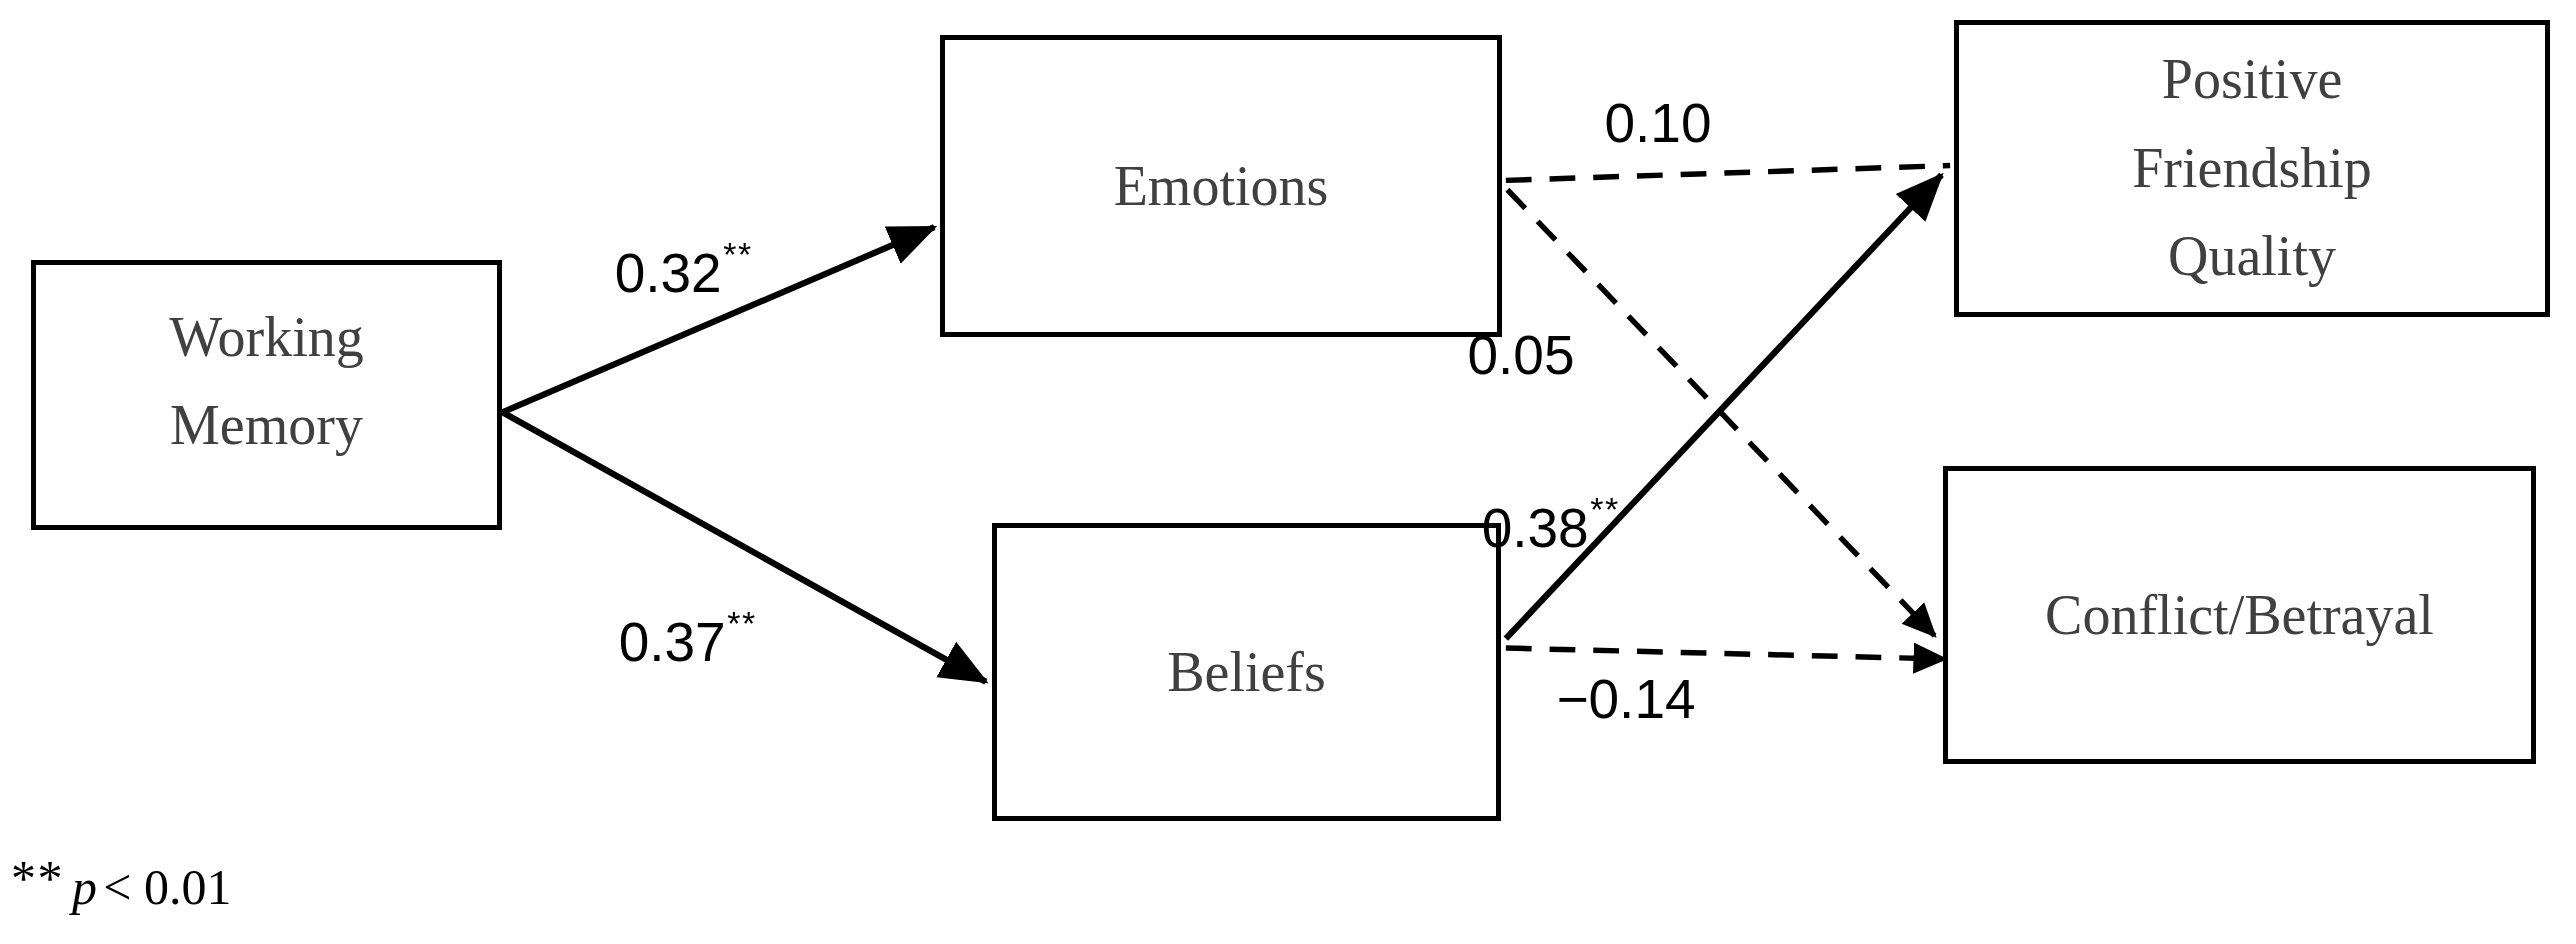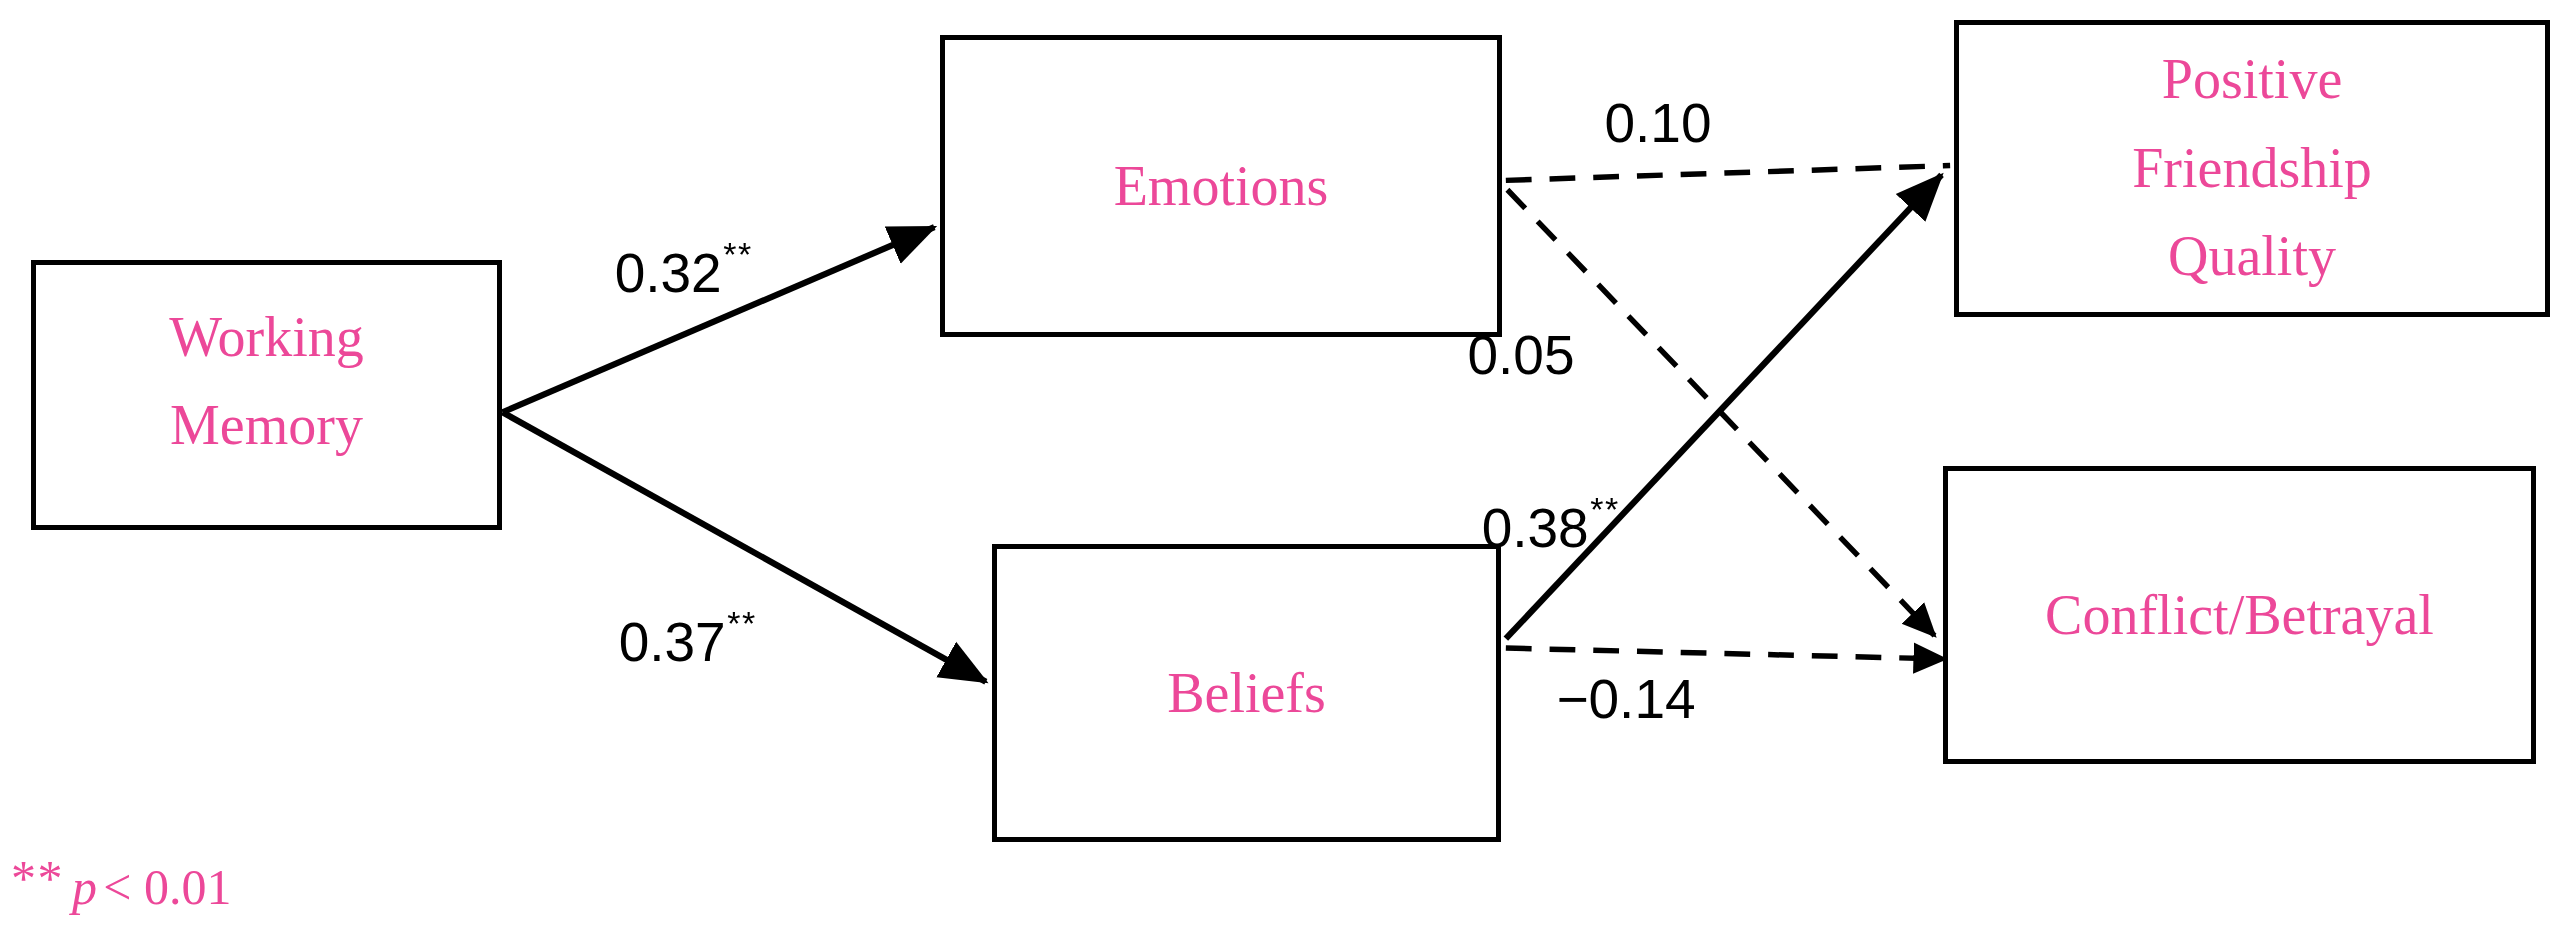--- a/index.html
+++ b/index.html
@@ -11,25 +11,25 @@
     font-family:"Liberation Serif", serif;
   }
   .arrow-layer{position:absolute;left:0;top:0;width:2576px;height:944px;}
   .node{
     position:absolute;
     box-sizing:border-box;
     background:#ffffff;
     border:5.5px solid #000000;
     display:flex;flex-direction:column;
     align-items:center;justify-content:center;
-    font-size:56px;line-height:1.58;color:#ec4899;
+    font-size:56px;line-height:1.58;color:#404040;
   }
   .node-wm       {left:31px;  top:260px; width:471px; height:270px; padding-bottom:28px;}
   .node-emotions {left:940px;top:35px;  width:562px; height:302px;}
-  .node-beliefs  {left:992px;top:544px; width:509px; height:298px;}
+  .node-beliefs  {left:992px;top:523px; width:509px; height:298px;}
   .node-pfq      {left:1954px;top:19.5px;  width:596px; height:297px;}
   .node-cb       {left:1943px;top:466px; width:593px; height:298px;}
   .coef{
     position:absolute;
     transform:translate(-50%,-50%);
     font-family:"Liberation Sans", sans-serif;
     font-size:55px;color:#000000;white-space:nowrap;
   }
   .coef sup{
     font-size:34px;
@@ -39,21 +39,21 @@
   .coef-1{left:683px; top:273px;}
   .coef-2{left:687px; top:642px;}
   .coef-3{left:1658px;top:123px;}
   .coef-4{left:1521px;top:355px;}
   .coef-5{left:1550px;top:489px;margin-top:39px;}
   .coef-6{left:1626px;top:699px;}
   .line-solid{stroke:#000000;stroke-width:8;fill:none;}
   .line-dashed{stroke:#000000;stroke-width:7;fill:none;stroke-dasharray:33 23;}
   .footnote{
     position:absolute;left:11px;top:858px;
-    font-size:50px;color:#ec4899;white-space:nowrap;
+    font-size:50px;color:#000000;white-space:nowrap;
   }
   .fn-marker{position:relative;top:-9.4px;letter-spacing:1.6px;}
   .fn-p{font-style:italic;margin-left:7.8px;}
   .fn-cond{margin-left:6.2px;}
 </style>
 </head>
 <body>
 
 <div class="stage">
 

